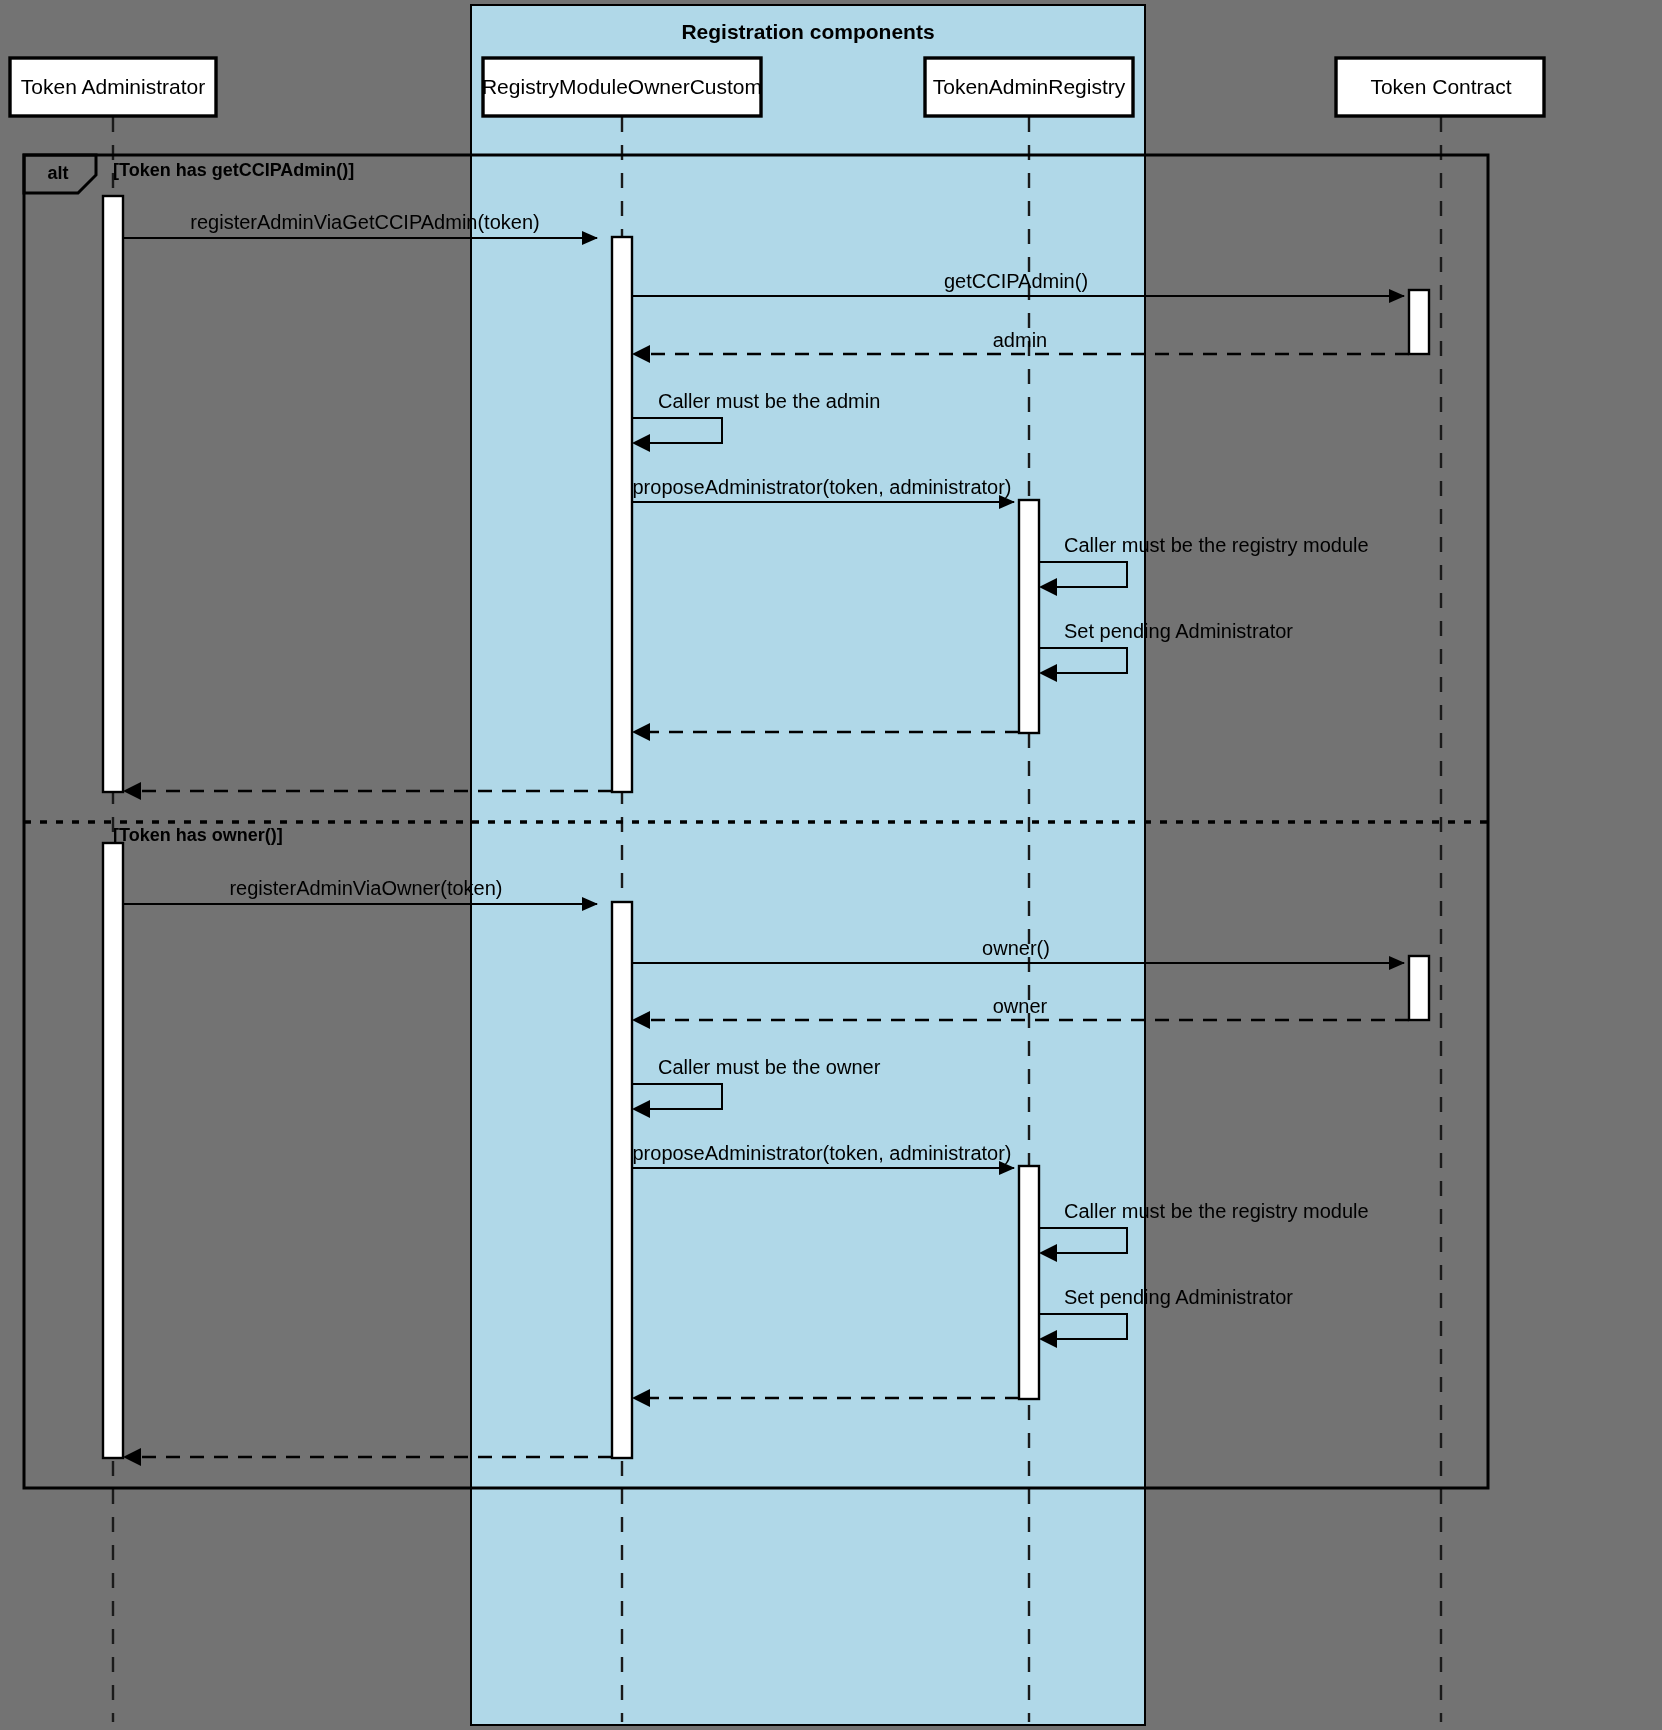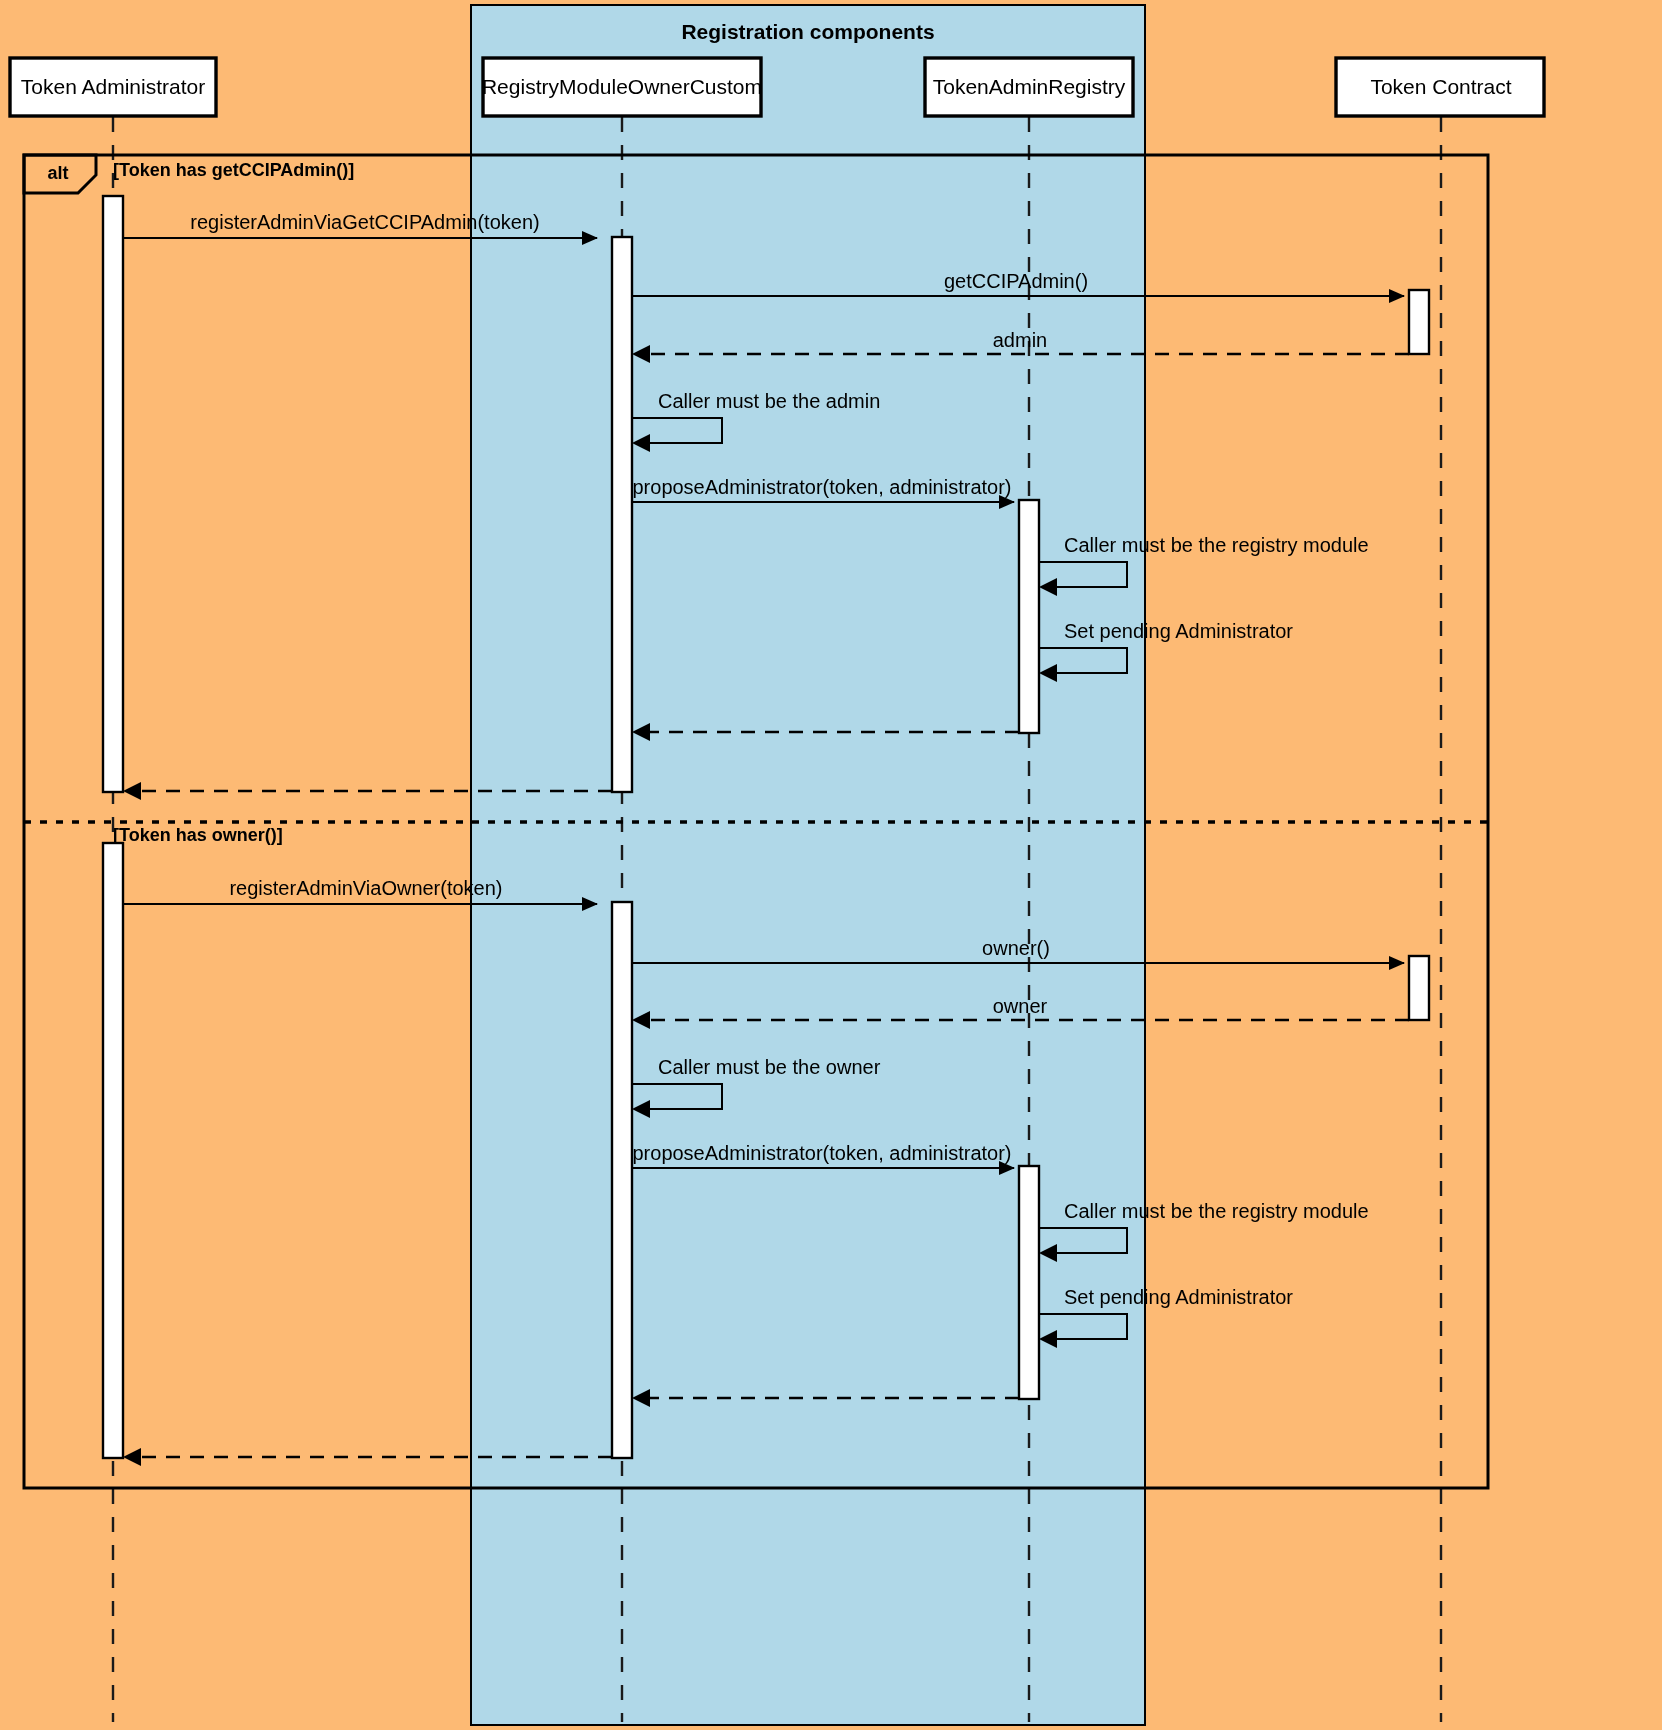--- a/index.html
+++ b/index.html
@@ -7,21 +7,21 @@
     padding: 0;
     background: #ffffff;
   }
   body {
     font-family: "Liberation Sans", sans-serif;
   }
   #canvas {
     position: relative;
     width: 1662px;
     height: 1730px;
-    background: #fdba74;
+    background: #737373;
     overflow: hidden;
   }
   svg.diagram {
     position: absolute;
     left: 0;
     top: 0;
     width: 1662px;
     height: 1730px;
     display: block;
   }

